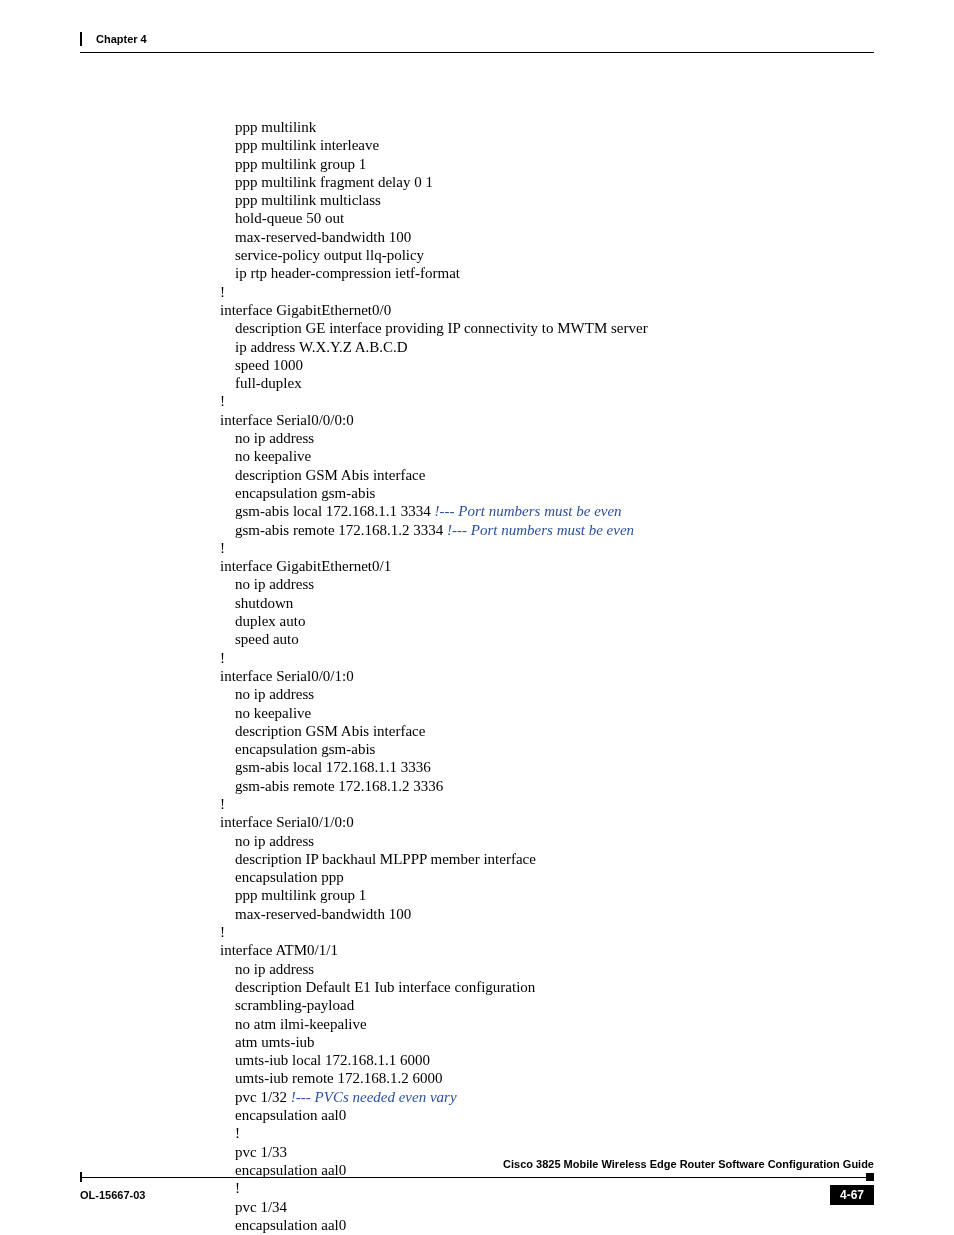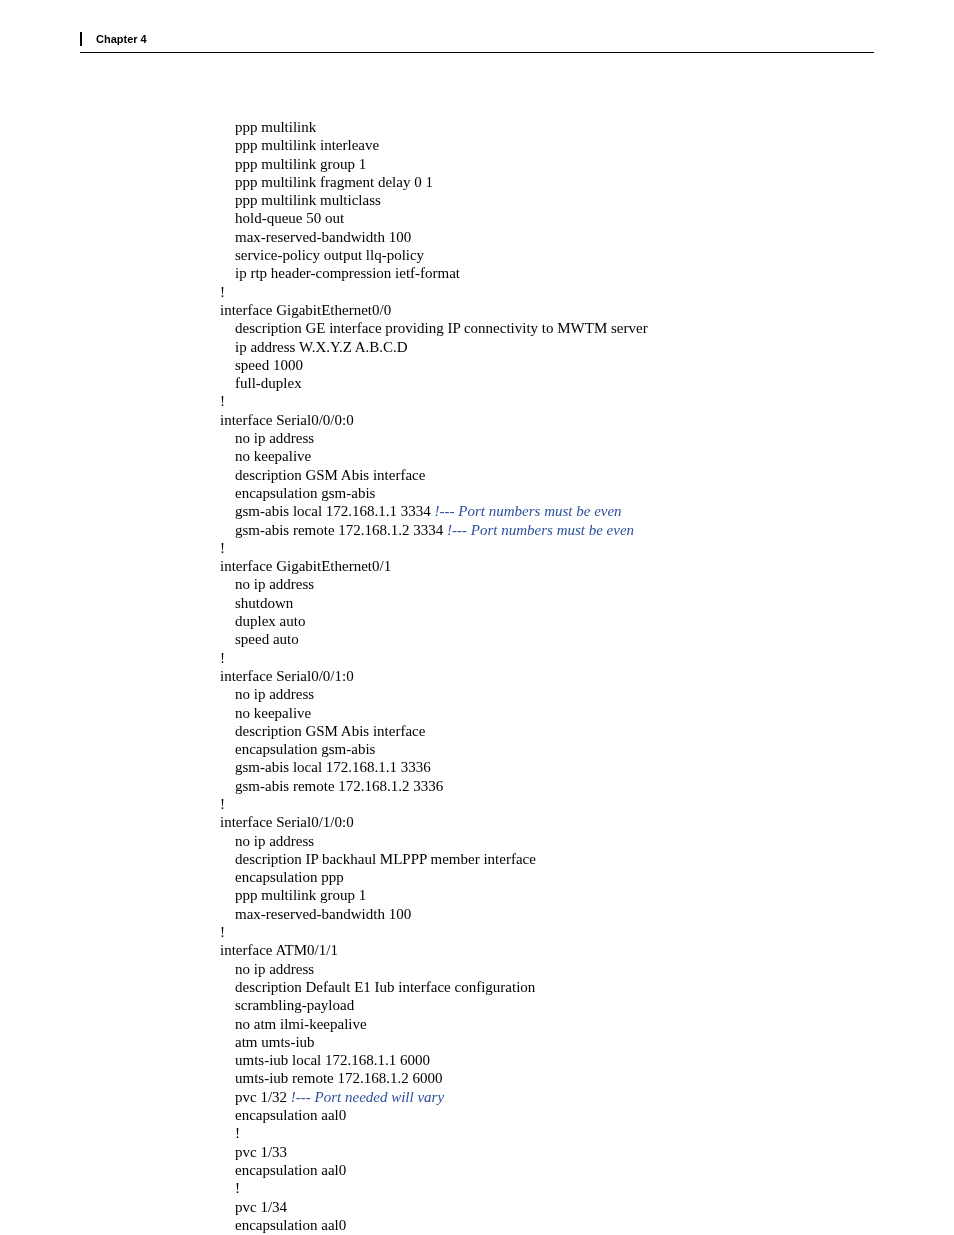--- a/index.html
+++ b/index.html
@@ -179,26 +179,40 @@
     max-reserved-bandwidth 100
 !
 interface ATM0/1/1
     no ip address
     description Default E1 Iub interface configuration
     scrambling-payload
     no atm ilmi-keepalive
     atm umts-iub
     umts-iub local 172.168.1.1 6000
     umts-iub remote 172.168.1.2 6000
-    pvc 1/32 <span class="comment">!--- Port needed will vary</span>
+    pvc 1/32 <span class="comment">!--- PVCs needed even vary</span>
     encapsulation aal0
     !
     pvc 1/33
     encapsulation aal0
     !
     pvc 1/34
     encapsulation aal0
     !
     pvc 1/35
     encapsulation aal0
 </pre>
 
+  <div class="footer">
+    <div class="footer-title-row">Cisco 3825 Mobile Wireless Edge Router Software Configuration Guide</div>
+    <div class="footer-rule">
+      <span class="left-mark">
+          <span class="tick"></span>
+        </span>
+      <span class="line"></span>
+      <span class="block"></span>
+    </div>
+    <div class="footer-bottom">
+      <span class="doc-id">OL-15667-03</span>
+      <span class="page-badge">4-67</span>
+    </div>
+  </div>
 </div>
 
 </body></html>

